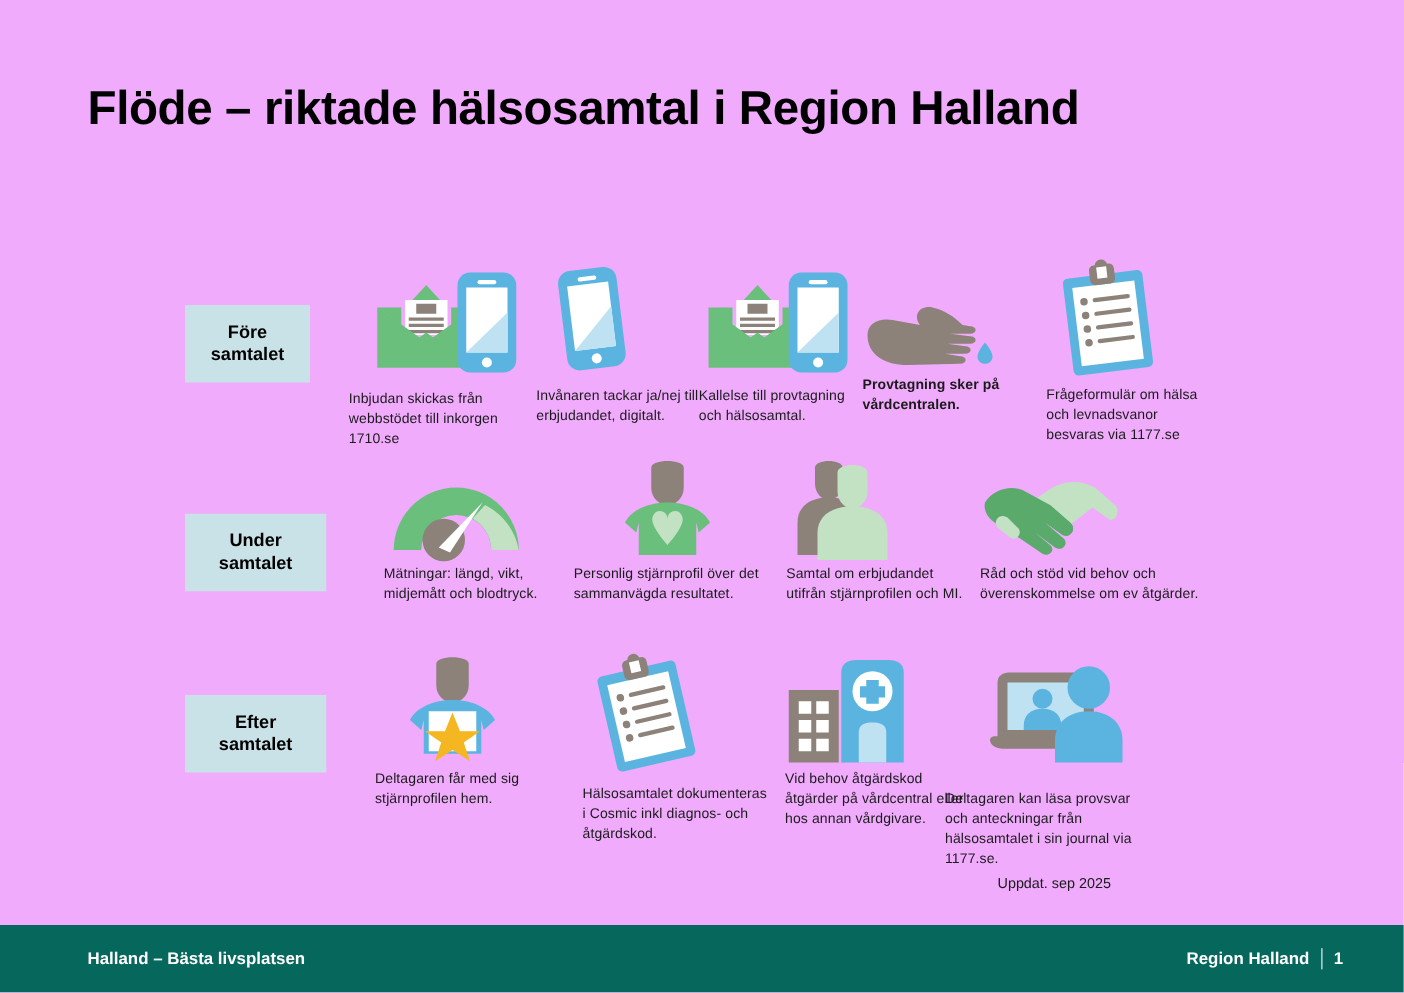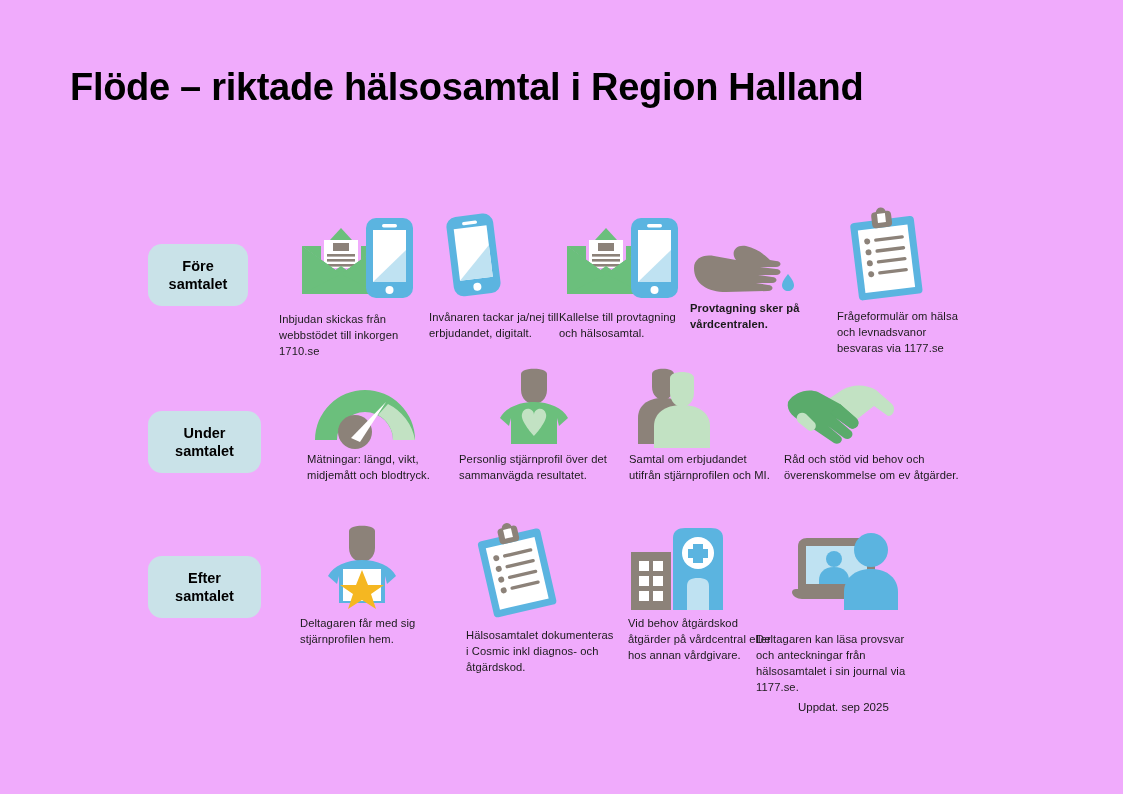--- a/index.html
+++ b/index.html
@@ -16,21 +16,21 @@
     position:absolute;left:70px;top:66px;
     font-size:38px;font-weight:bold;color:#000;
     letter-spacing:-0.3px;white-space:nowrap;
   }
 
   .stage-label{
     position:absolute;
     background:#c9e2e8;
     display:flex;align-items:center;justify-content:center;
     text-align:center;
-    font-size:14.5px;font-weight:bold;color:#000;line-height:1.25;border-radius:14px;
+    font-size:14.5px;font-weight:bold;color:#000;line-height:1.25;
   }
   #label-1{left:148px;top:244px;width:100px;height:62px;}
   #label-2{left:148px;top:411px;width:113px;height:62px;}
   #label-3{left:148px;top:556px;width:113px;height:62px;}
 
   .step{position:absolute;}
   .step .icon{position:absolute;}
   .cap{
     position:absolute;
     font-size:11.2px;color:#1a1a1a;line-height:1.42;
@@ -308,14 +308,22 @@
         <path d="M44 39 C54 39 59 45 59 52 L59 56 L29 56 L29 52 C29 45 34 39 44 39 Z" fill="#5bb4e0"></path>
         <circle cx="81" cy="22" r="17" fill="#5bb4e0"></circle>
         <path d="M81 41 C98 41 108 51 108 64 L108 82 L54 82 L54 64 C54 51 64 41 81 41 Z" fill="#5bb4e0"></path>
       </svg>
     </div>
     <div class="cap" style="left:756px;top:616px;width:150px;margin-top:16px;">Deltagaren kan läsa provsvar och anteckningar från hälsosamtalet i sin journal via 1177.se.</div>
   </div>
 
   <div class="updated">Uppdat. sep 2025</div>
 
+  <div class="footer">
+    <div class="footer-left">Halland – Bästa livsplatsen</div>
+    <div class="footer-right">
+      <span>Region Halland</span>
+      <span class="footer-divider"></span>
+      <span class="footer-page">1</span>
+    </div>
+  </div>
 
 </div>
 
 </body></html>

